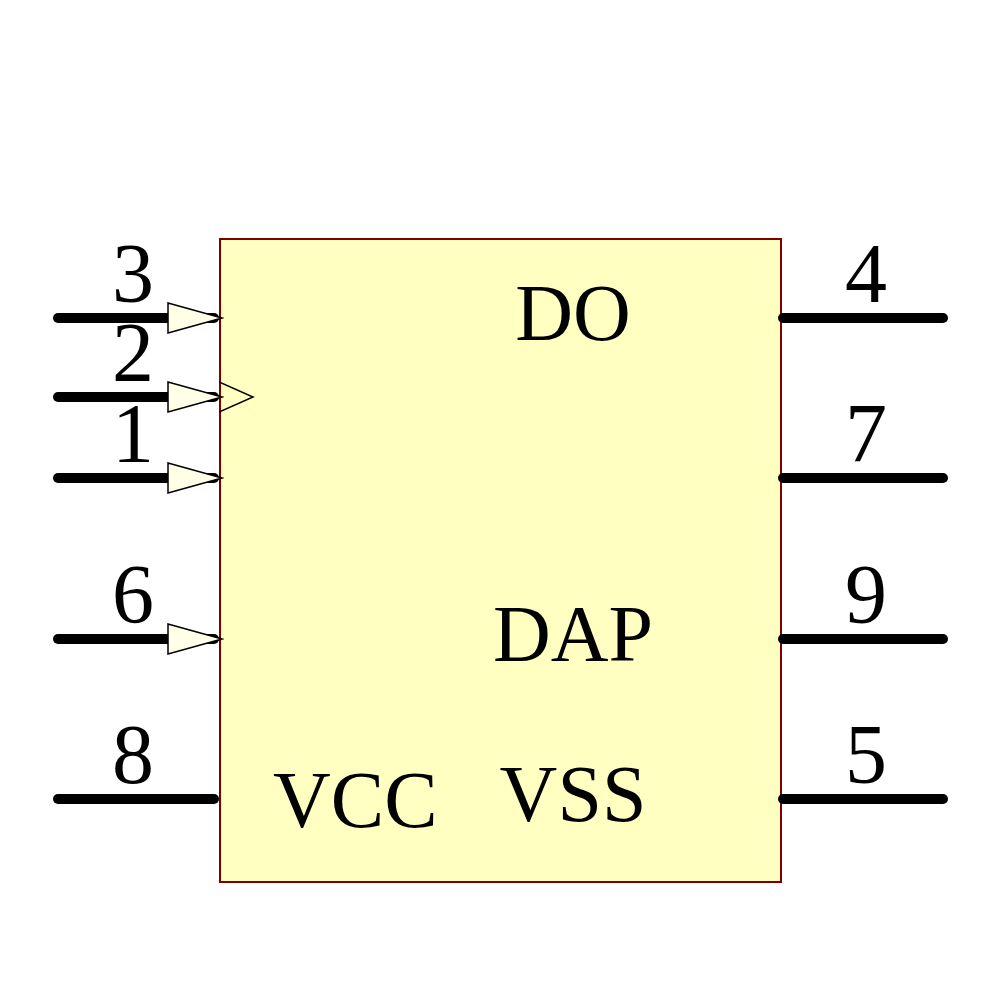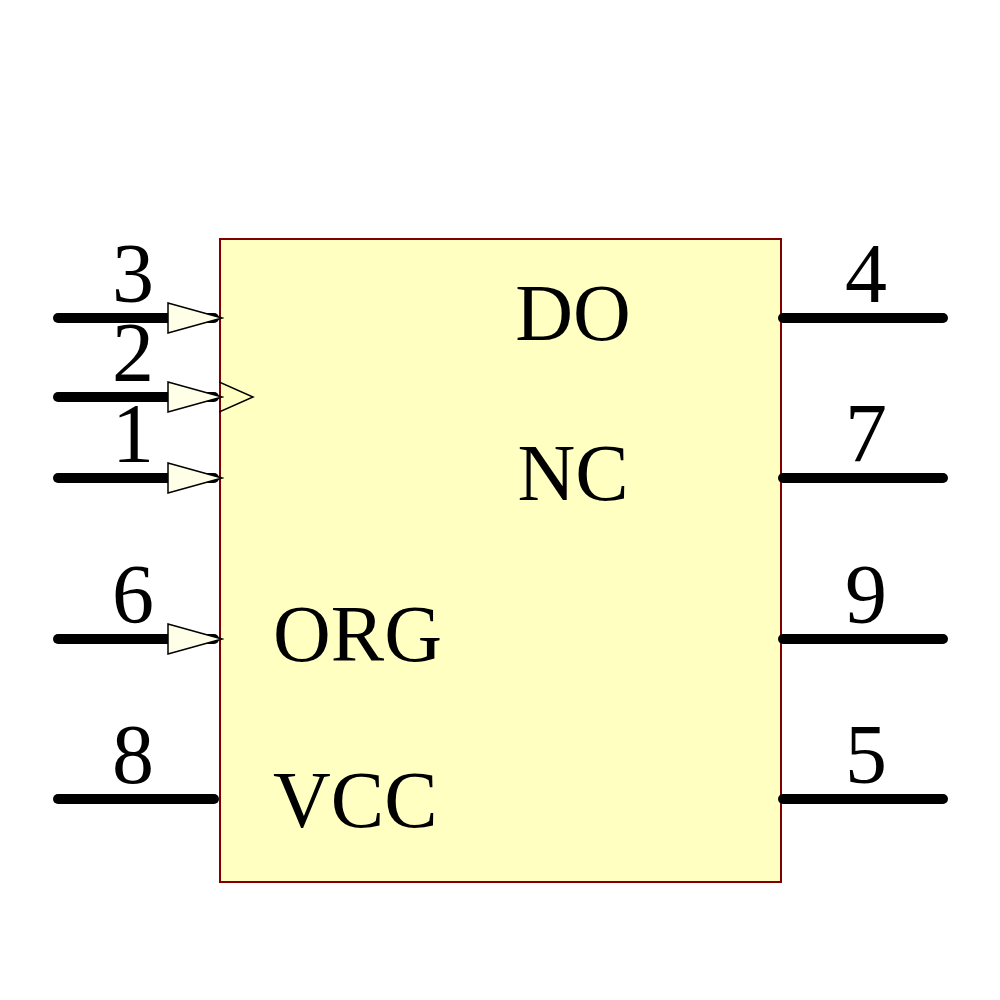--- a/index.html
+++ b/index.html
@@ -117,19 +117,19 @@
   <div>
     <div class="wire right-wire" style="top:634px"></div>
     <div class="num right-num" style="top:553px">9</div>
   </div>
 
   <div>
     <div class="wire right-wire" style="top:794px"></div>
     <div class="num right-num" style="top:713px">5</div>
   </div>
 
-  <div class="lbl" style="left:273px;top:594px">ORG</div>
   <div class="lbl" style="left:273px;top:760px">VCC</div>
 
   <div class="lbl lbl-right" style="top:273px">DO</div>
-  <div class="lbl lbl-right" style="top:433px">NC</div>
+  <div class="lbl lbl-right" style="top:594px">DAP</div>
+  <div class="lbl lbl-right" style="top:754px">VSS</div>
 
 </div>
 
 </body></html>

